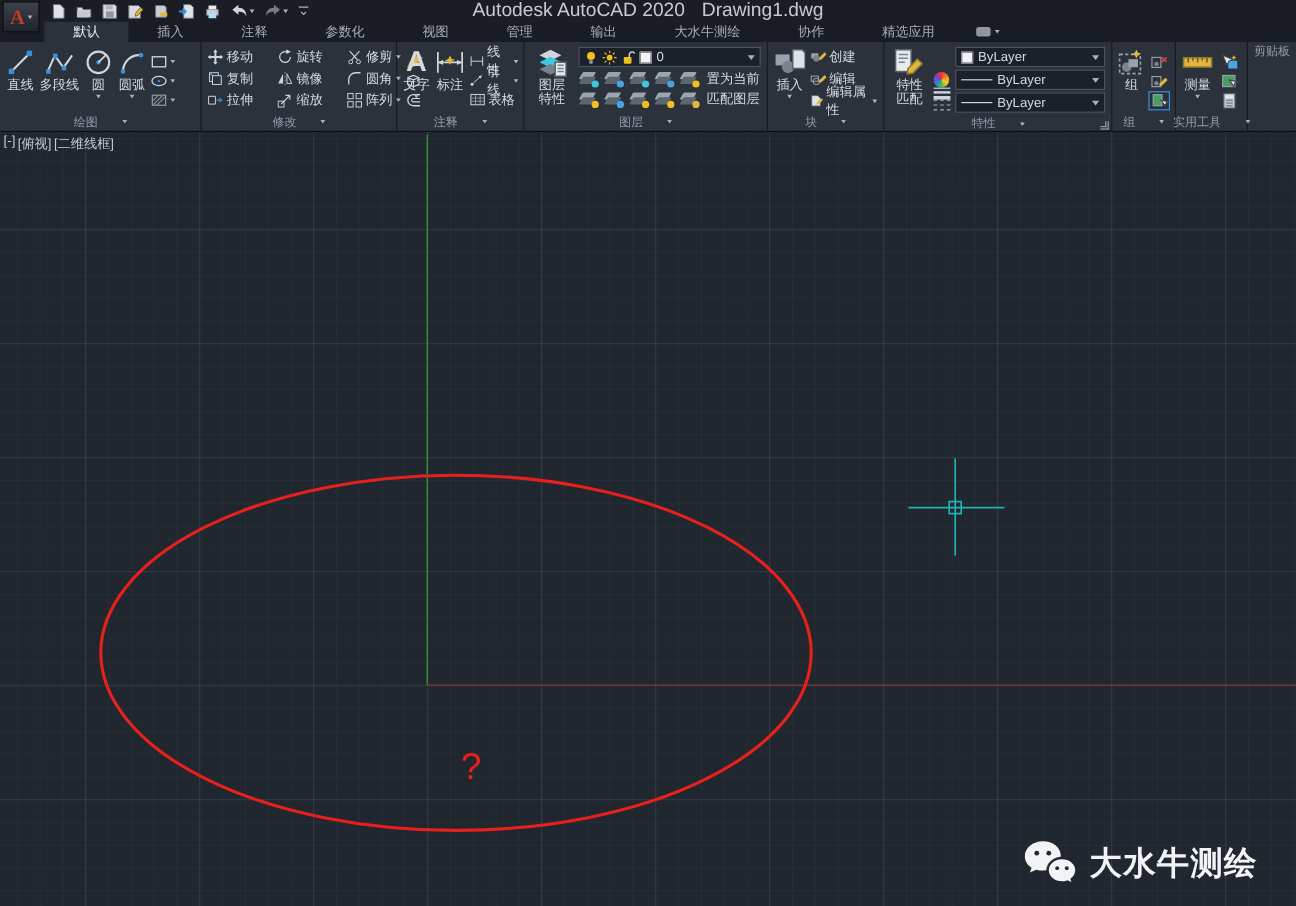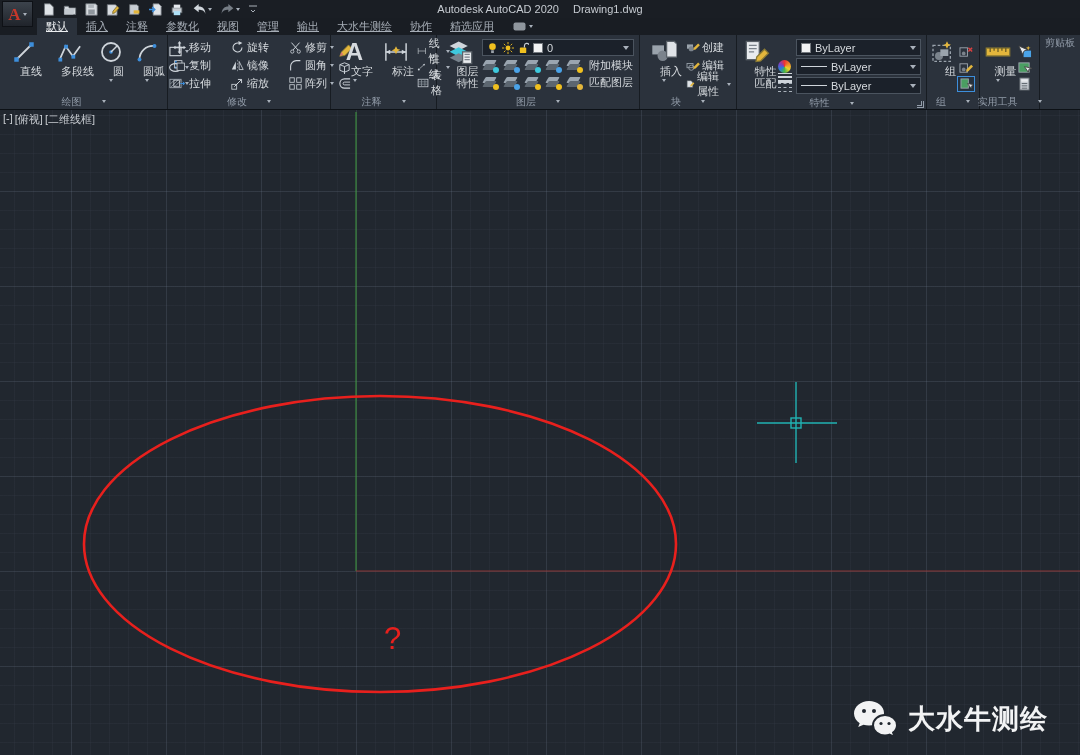--- a/index.html
+++ b/index.html
@@ -10,40 +10,40 @@
   
   .titlebar { height:18px; background:#1a1e24; position:relative; display:flex; align-items:center; z-index:6; }
   .app-logo { position:absolute; left:2px; top:1px; width:31px; height:26px; z-index:7;
     background:linear-gradient(#3c434c,#20242b); border:1px solid #0e1116;
     display:flex; align-items:center; justify-content:center; cursor:pointer; }
   .app-logo .a { color:#c5382a; font-weight:bold; font-size:17px; font-family:"Liberation Serif",serif; line-height:1; }
   .app-logo .lc { margin-left:2px; }
   .qat { display:flex; align-items:center; gap:8px; margin-left:42px; height:18px; }
   .qicon { display:flex; align-items:center; gap:1px; cursor:pointer; }
   .qicon svg { display:block; }
-  .win-title { position:absolute; left:0; right:0; text-align:center; font-size:11px; color:#c6cbd1; pointer-events:none; }
+  .win-title { position:absolute; left:0; right:0; text-align:center; font-size:16px; color:#c6cbd1; pointer-events:none; }
   .win-title b { font-weight:normal; margin-left:14px; }
 
   
   .tabrow { height:17px; background:#191d23; display:flex; align-items:stretch; padding-left:37px; }
-  .tab { padding:0 9px; font-size:11px; color:#a6adb6; display:flex; align-items:center; cursor:pointer; white-space:nowrap;text-decoration:underline; }
+  .tab { padding:0 24px; font-size:11px; color:#a6adb6; display:flex; align-items:center; cursor:pointer; white-space:nowrap; }
   .tab.active { background:#2b323c; color:#eceef0; }
   .ribbon-toggle { display:flex; align-items:center; gap:3px; margin-left:10px; cursor:pointer; }
 
   
   .ribbon { height:75px; background:#2b323c; display:flex; border-bottom:1px solid #0d1116; }
   .panel { display:flex; flex-direction:column; border-right:1px solid #171c22; }
   .pbody { flex:1; display:flex; align-items:stretch; padding:2px 3px 0 3px; }
   .plabel { height:15px; font-size:10px; color:#939daa; display:flex; align-items:center; justify-content:center; gap:20px; cursor:pointer; position:relative; white-space:nowrap; }
   .caret { width:0; height:0; border-left:3px solid transparent; border-right:3px solid transparent; border-top:4px solid #a9b1bb; display:inline-block; }
   .caret.sm { border-left-width:2.5px; border-right-width:2.5px; border-top-width:3.5px; }
 
   .bigbtn { display:flex; flex-direction:column; align-items:center; color:#d6dade; font-size:11px; cursor:pointer; padding:2px 2px 0 2px; }
   .bigbtn .bicon { height:26px; display:flex; align-items:center; justify-content:center; }
-  .bigbtn .blabel { line-height:12px; text-align:center; white-space:nowrap;margin-left:15px; }
+  .bigbtn .blabel { line-height:12px; text-align:center; white-space:nowrap; }
   .bigbtn .caret { margin-top:2px; }
 
   .minicol { display:flex; flex-direction:column; justify-content:flex-end; padding:3px 1px; }
   .minibtn { display:flex; align-items:center; gap:2px; cursor:pointer; height:16px; }
 
   .modgrid { display:grid; grid-template-columns:auto auto auto; grid-auto-rows:18px; column-gap:20px; align-items:center; padding:1px 2px; }
   .tool { display:flex; align-items:center; gap:3px; font-size:11px; color:#d6dade; cursor:pointer; white-space:nowrap; }
 
   .col { display:flex; flex-direction:column; justify-content:space-between; padding:2px 2px; }
 
@@ -469,21 +469,21 @@
               <span class="licon">
                   <i class="para"></i>
                   <i class="para para2"></i>
                   <i class="dot" style="background:#4aa3e8"></i>
                 </span>
               <span class="licon">
                   <i class="para"></i>
                   <i class="para para2"></i>
                   <i class="dot" style="background:#f0c01f"></i>
                 </span>
-              <span class="txt">附加模块</span>
+              <span class="txt">置为当前</span>
             </div>
             <div class="lrow">
               <span class="licon">
                   <i class="para"></i>
                   <i class="para para2"></i>
                   <i class="dot" style="background:#f0c01f"></i>
                 </span>
               <span class="licon">
                   <i class="para"></i>
                   <i class="para para2"></i>

